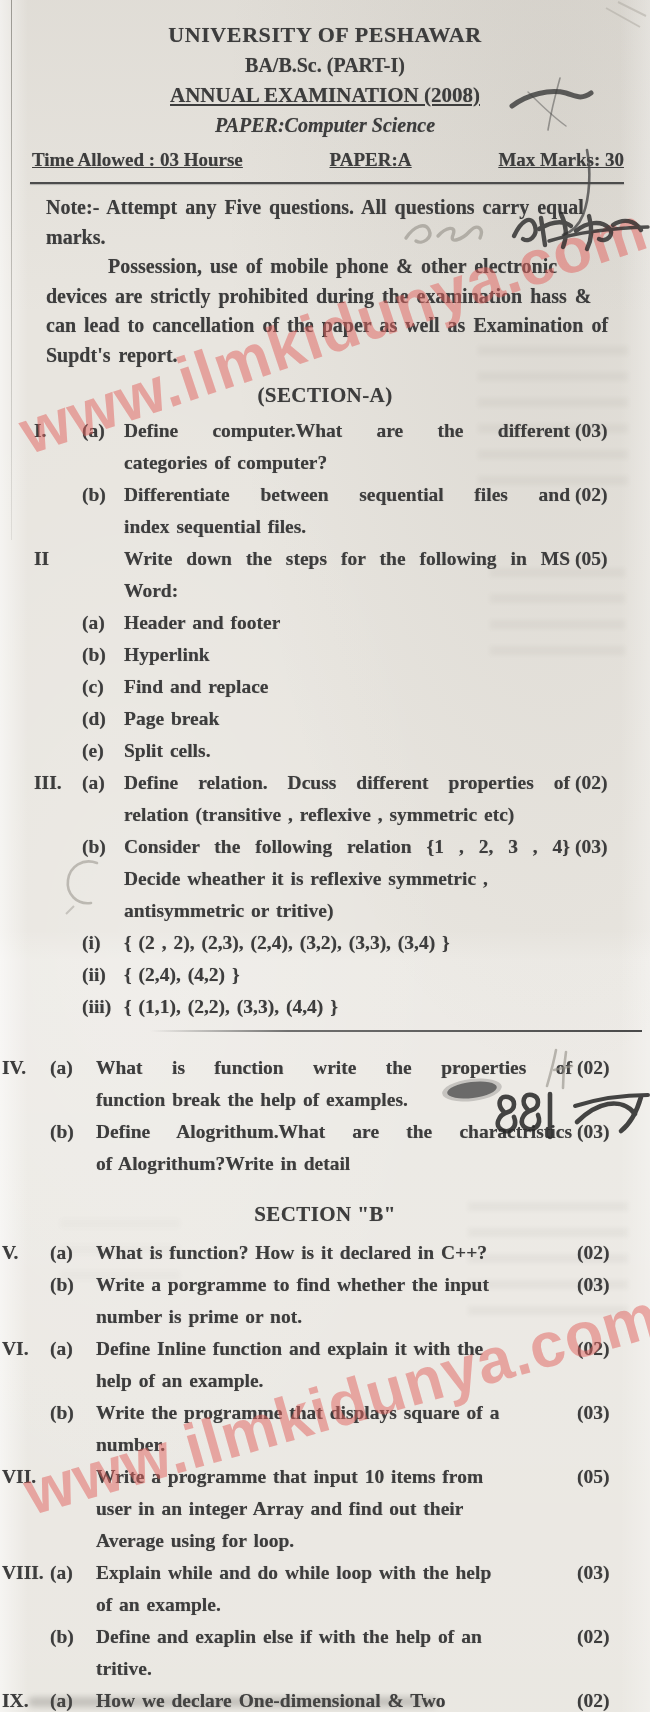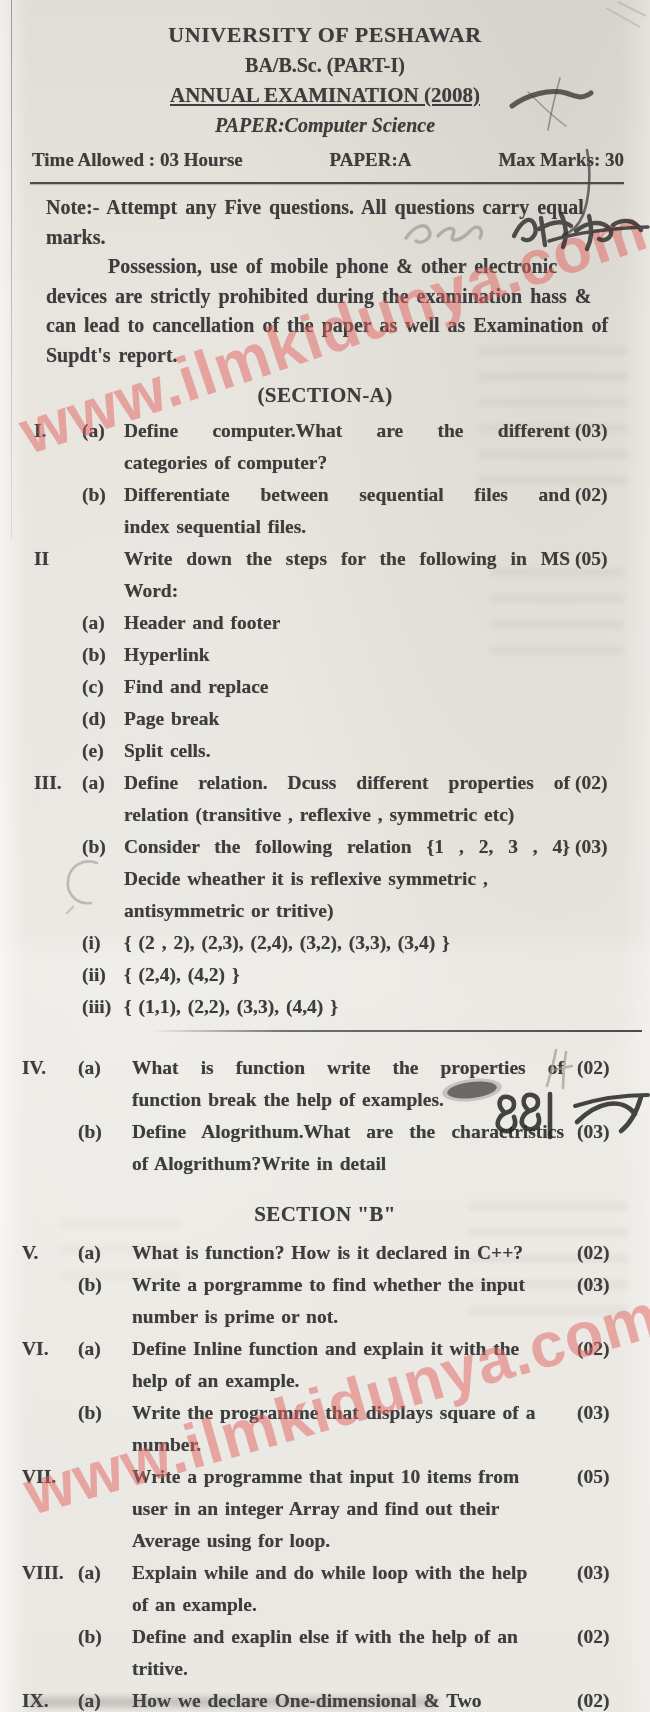--- a/index.html
+++ b/index.html
@@ -22,33 +22,33 @@
   .content{position:relative;z-index:2;text-shadow:0 0 .7px rgba(70,70,70,.55);}
   .edge-line{position:absolute;left:11px;top:0;width:1px;height:540px;z-index:3;
     background:linear-gradient(180deg, rgba(90,88,80,.55), rgba(90,88,80,.12));}
   
   .header{text-align:center;padding-top:20px;line-height:30px;}
   .h1{font-size:22px;letter-spacing:.6px;}
   .h2{font-size:20px;}
   .h3{font-size:21px;text-decoration:underline;}
   .h4{font-size:20px;font-style:italic;}
   .info-row{display:flex;justify-content:space-between;align-items:baseline;
-    padding:9px 26px 0 32px;font-size:19px;}
+    padding:9px 26px 0 32px;font-size:19px;text-decoration:underline;}
   .rule{height:2.4px;background:#4c4c4c;margin:11px 26px 0 30px;
     box-shadow:0 1px 1px rgba(90,90,90,.35);}
   
   .note{padding:9px 22px 0 46px;font-size:20px;line-height:29.5px;word-spacing:3px;}
   .note-line.indent{padding-left:62px;}
   
   .sec-heading{text-align:center;font-size:21px;margin:13px 0 7px;letter-spacing:.4px;}
   .sec-heading.gap{margin-top:22px;margin-bottom:10px;}
   .sec-items{font-size:19.5px;line-height:32px;padding-right:20px;word-spacing:2px;}
   .q-line{display:grid;grid-template-columns:48px 46px 1fr 58px;align-items:baseline;}
   .sec-a .q-line{padding-left:34px;grid-template-columns:48px 42px 1fr 60px;}
-  .sec-b .q-line{padding-left:22px;gap:8px;}
+  .sec-b .q-line{padding-left:2px;}
   .col-num,.col-letter{white-space:nowrap;}
   .col-text.justify{text-align:justify;text-align-last:justify;}
   .col-marks{white-space:nowrap;padding-left:5px;}
   .rule-partial{height:2px;margin:7px 8px 20px 150px;
     background:linear-gradient(90deg, rgba(80,80,80,0), rgba(80,80,80,.8) 28%, #4a4a4a);}
   
   .wm{position:absolute;z-index:6;pointer-events:none;white-space:nowrap;
     font-family:"Liberation Sans",sans-serif;font-weight:bold;font-size:63px;
     letter-spacing:1px;transform-origin:left center;opacity:.5;}
   .wm1{left:22px;top:398px;transform:rotate(-18.5deg);}

